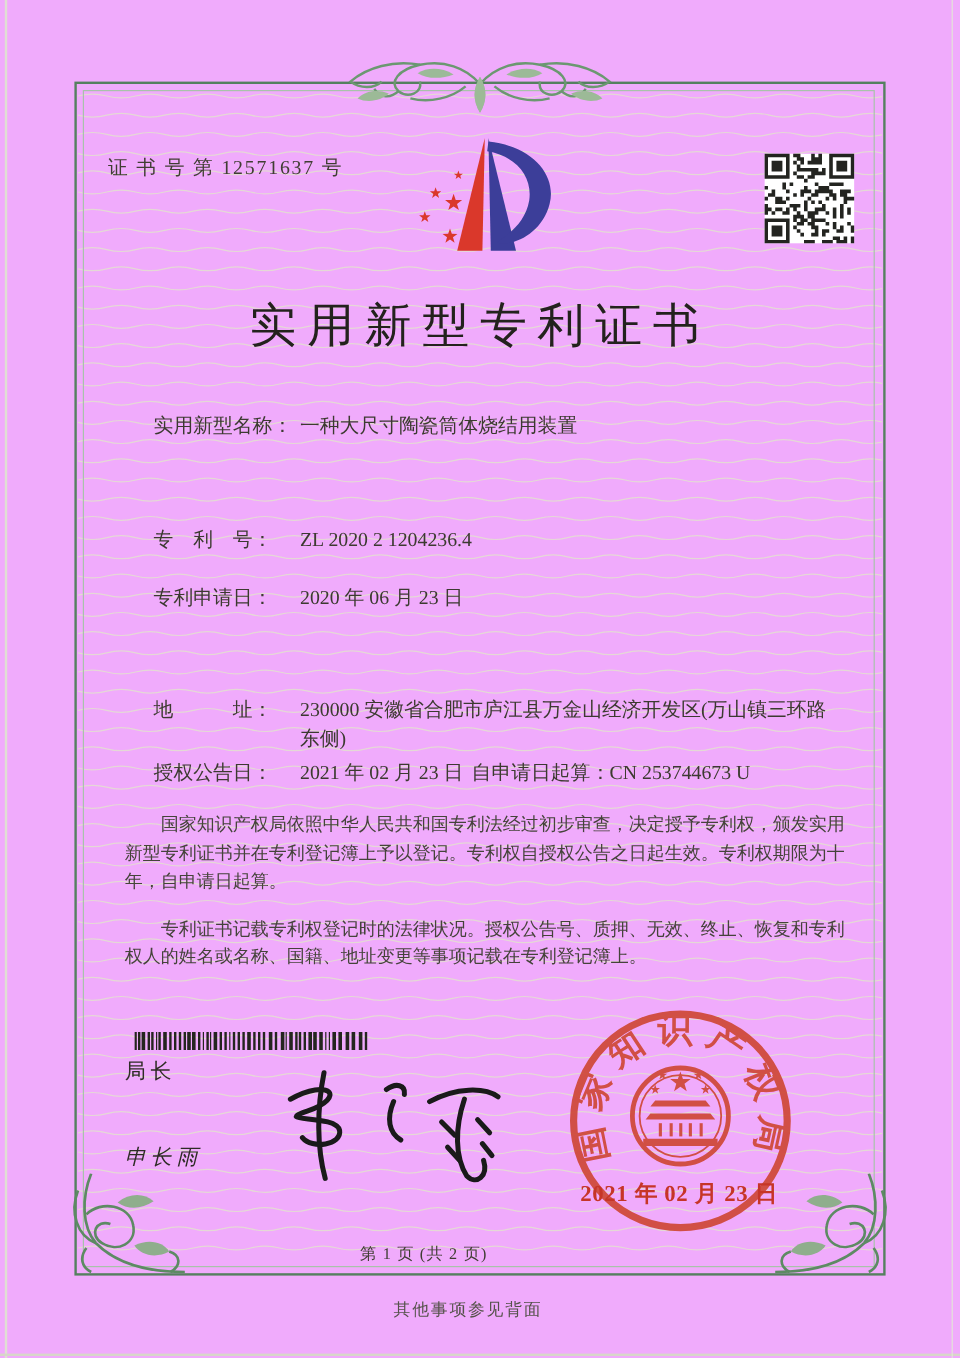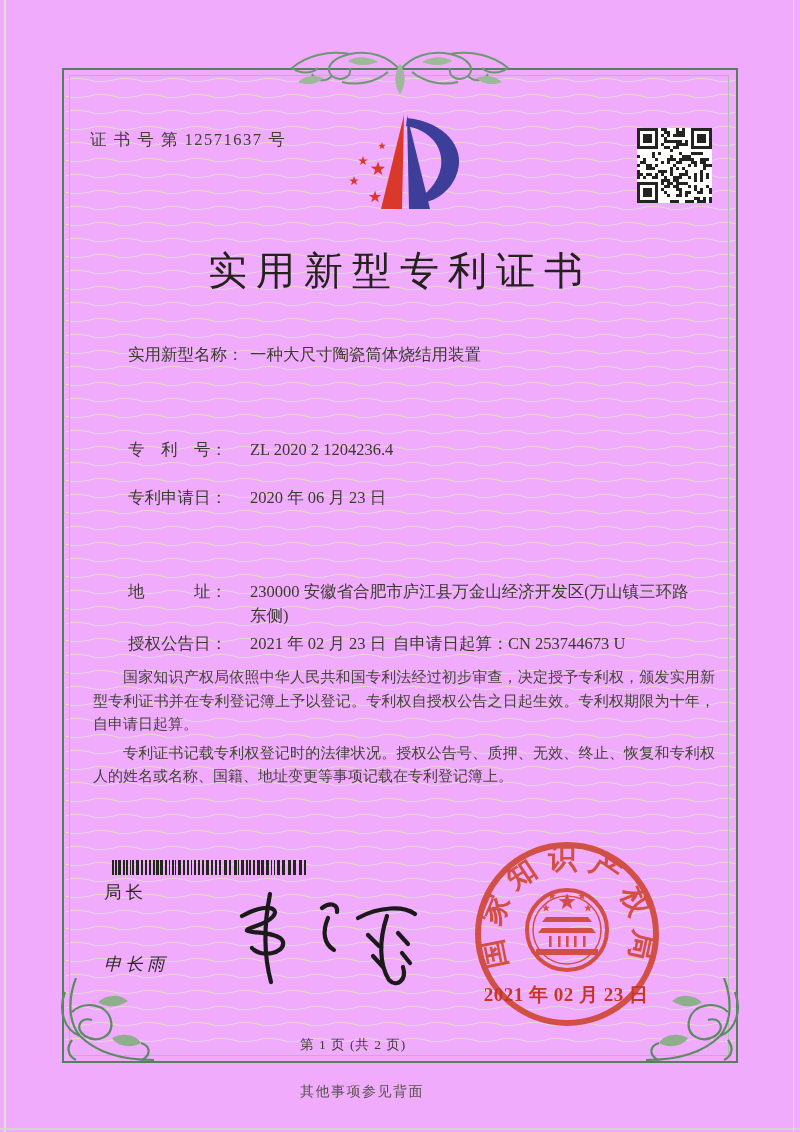--- a/index.html
+++ b/index.html
@@ -21,28 +21,28 @@
 
   .row{position:absolute;left:88px;width:640px;font-size:16.5px;line-height:24px;color:#3c3a30;z-index:2;}
   .lab{display:inline-block;width:122px;white-space:pre;vertical-align:top;margin-left:40px;}
   .val{vertical-align:top;}
   .val-wrap{display:inline-block;width:450px;vertical-align:top;font-family:Liberation Serif, serif;}
   .lab2{position:absolute;left:305px;top:0;white-space:pre;}
   .val2{position:absolute;left:420px;top:0;white-space:pre;}
 
   .paras{position:absolute;left:88px;top:661px;width:632px;font-size:15px;line-height:23.5px;
          color:#45433a;text-align:justify;z-index:2;}
-  .paras p{margin:5px;text-indent:2em;}
+  .paras p{margin:16px;text-indent:2em;}
 
   .director-title{position:absolute;left:104px;top:880px;font-size:17.5px;letter-spacing:4px;color:#2e2c25;z-index:2;}
   .director-name{position:absolute;left:104px;top:952px;font-size:17.5px;letter-spacing:4px;color:#2e2c25;z-index:2;font-style:italic;}
 
   .page-info{position:absolute;left:300px;top:1036px;width:180px;text-align:left;font-size:13.5px;
              letter-spacing:1px;color:#3f3d32;z-index:2;}
-  .footer-note{position:absolute;left:300px;top:1083px;width:180px;font-size:14px;
+  .footer-note{position:absolute;left:300px;top:1083px;width:180px;text-align:center;font-size:14px;
                letter-spacing:1.5px;color:#55524a;z-index:2;}
 
   .logo{position:absolute;left:338px;top:112px;z-index:2;}
   .qr{position:absolute;left:637px;top:128px;z-index:2;}
   .barcode{position:absolute;left:112px;top:860px;z-index:2;}
   .signature{position:absolute;left:210px;top:878px;z-index:2;}
   .seal{position:absolute;left:470px;top:838px;z-index:3;opacity:.94;}
   .seal-date{position:absolute;left:468px;top:982px;width:196px;text-align:center;font-size:19px;
              font-weight:600;color:#c63527;letter-spacing:.5px;z-index:4;white-space:pre;}
   .orn{position:absolute;z-index:2;pointer-events:none;}

